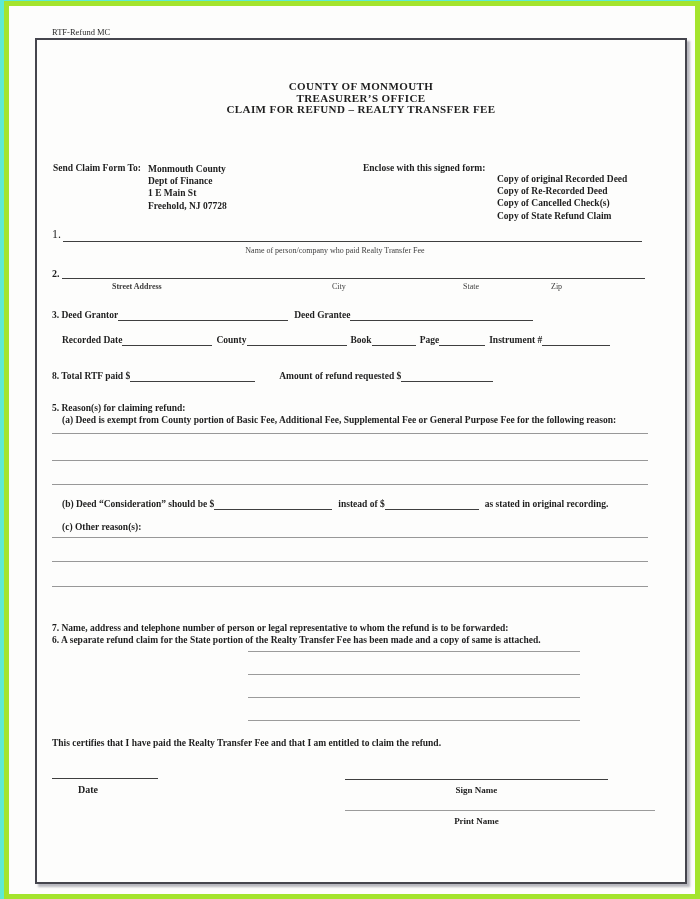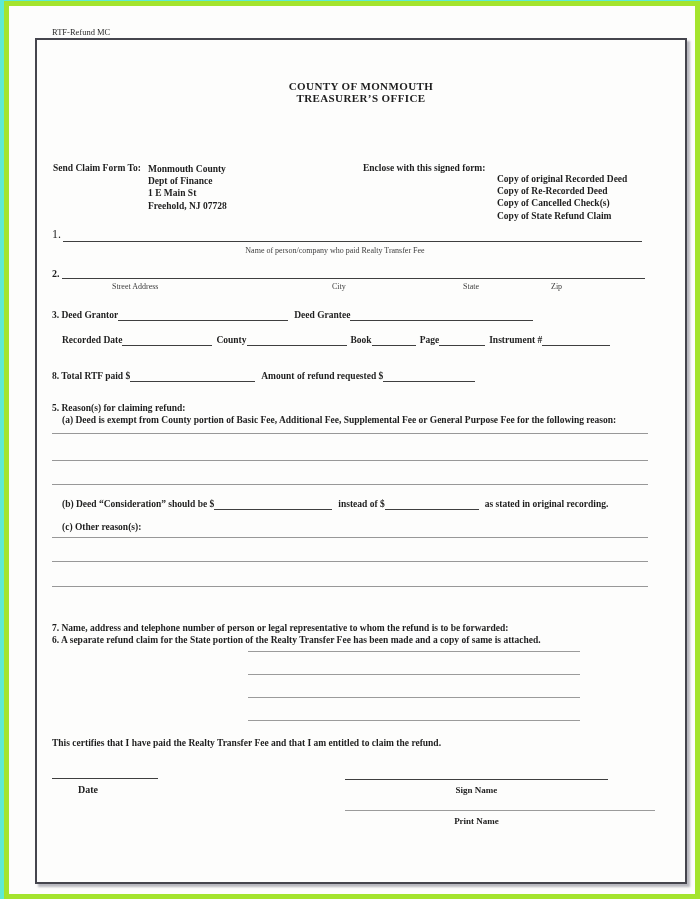--- a/index.html
+++ b/index.html
@@ -13,40 +13,41 @@
   .abs { position:absolute; color:#1e1e1e; white-space:nowrap; }
   .lbl { font-weight:bold; font-size:9.5px; line-height:1.15; }
   .sm  { font-weight:normal; font-size:8px; color:#3d3d3d; }
   .row { display:flex; align-items:flex-end; }
   .fill { display:inline-block; height:11px; border-bottom:1.2px solid #3f3f3f; }
   .fillg { display:inline-block; height:11px; border-bottom:1.6px solid #9b9b9b; }
   .rule { position:absolute; left:52px; width:596px; height:0; border-bottom:1.6px solid #989898; }
   .grow { flex:1 1 auto; }
   .title { left:35px; width:652px; text-align:center; font-weight:bold; font-size:11px;
            letter-spacing:.4px; line-height:11.5px; }
-  .gap4 { margin-left:4px; } .gap6 { margin-left:6px; } .gap8 { margin-left:6px; }
+  .gap4 { margin-left:4px; } .gap6 { margin-left:6px; } .gap8 { margin-left:24px; }
   .addr { line-height:12.2px; font-weight:bold; font-size:9.5px; }
   .ctr { text-align:center; }
   .num1 { font-size:12px; font-weight:normal; padding-right:2px; }
   .num2 { font-size:10px; font-weight:bold; padding-right:2px; }
 </style>
 </head>
 <body>
 
 <div class="doc">
   <div class="frame"></div>
 
   <div class="content">
     <div class="pageborder"></div>
 
     <div class="abs sm" style="left:52px; top:27px; font-size:8.5px; color:#2c2c2c;">RTF-Refund MC</div>
 
     <div class="abs title" style="top:81px;">
       <div>COUNTY OF MONMOUTH</div>
       <div>TREASURER’S OFFICE</div>
+      <div>CLAIM FOR REFUND – REALTY TRANSFER FEE</div>
     </div>
 
     <div class="abs lbl" style="left:53px; top:163px;">Send Claim Form To:</div>
     <div class="abs addr" style="left:148px; top:163px;">
       <div>Monmouth County</div>
       <div>Dept of Finance</div>
       <div>1 E Main St</div>
       <div>Freehold, NJ 07728</div>
     </div>
     <div class="abs lbl" style="left:363px; top:163px;">Enclose with this signed form:</div>
@@ -60,21 +61,21 @@
     <div class="abs row" style="left:52px; top:227px; width:590px;">
       <span class="num1">1.</span>
       <span class="fill grow"></span>
     </div>
     <div class="abs sm ctr" style="left:170px; top:246px; width:330px;">Name of person/company who paid Realty Transfer Fee</div>
 
     <div class="abs row" style="left:52px; top:268px; width:593px;">
       <span class="num2">2.</span>
       <span class="fill grow"></span>
     </div>
-    <div class="abs sm" style="left:112px; top:282px;">Street Address</div>
+    <div class="abs sm" style="left:112px; top:282px;font-weight:bold;">Street Address</div>
     <div class="abs sm" style="left:332px; top:282px;">City</div>
     <div class="abs sm" style="left:463px; top:282px;">State</div>
     <div class="abs sm" style="left:551px; top:282px;">Zip</div>
 
     <div class="abs row" style="left:52px; top:310px;">
       <span class="lbl">3. Deed Grantor</span>
       <span class="fill" style="width:170px;"></span>
       <span class="lbl gap6">Deed Grantee</span>
       <span class="fill" style="width:183px;"></span>
     </div>

